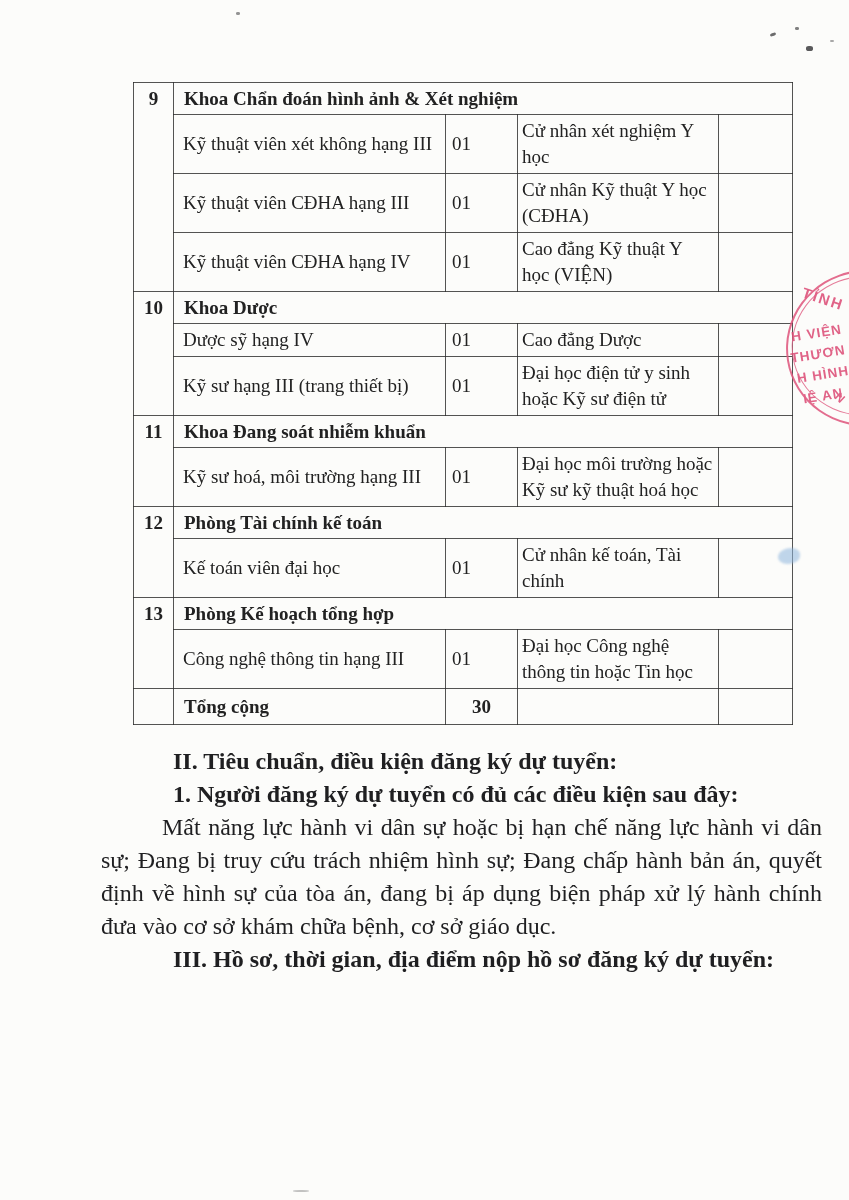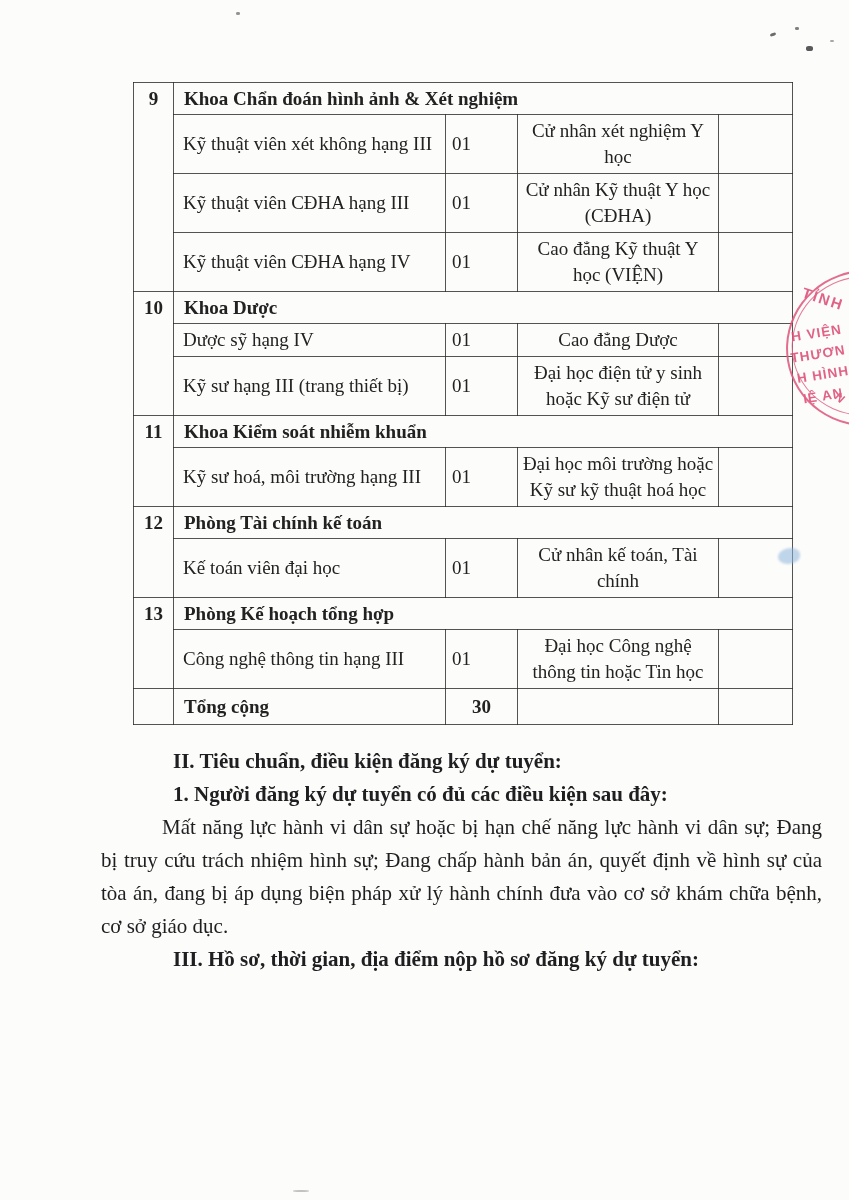--- a/index.html
+++ b/index.html
@@ -18,30 +18,30 @@
   }
   .vacancy-table td {
     border:1.5px solid rgba(45,45,45,0.82);
     padding:2px 6px; vertical-align:middle;
     overflow:hidden;
   }
   td.cell-no { text-align:center; font-weight:bold; vertical-align:top; padding-top:3px; }
   td.cell-section { font-weight:bold; padding-left:10px; height:27px; }
   td.cell-pos { text-align:left; padding-left:9px; }
   td.cell-qty { text-align:left; }
-  td.cell-qual { text-align:center; padding-left:4px; padding-right:4px; }
+  td.cell-qual { text-align:left; padding-left:4px; padding-right:4px; }
   td.cell-note { }
   tr.data-row td { padding-top:3px; padding-bottom:3px; }
   tr.total-row td { font-weight:bold; height:30px; }
   tr.total-row td.cell-qty { text-align:center; }
 
   
   .doc-text {
     position:absolute; left:101px; top:745px; width:721px;
-    font-size:21px; line-height:33px; text-align:justify;
+    font-size:24px; line-height:33px; text-align:justify;
   }
   .doc-text .heading { font-weight:bold; text-align:left; padding-left:72px; }
   .doc-text .para    { text-indent:61px; }
 
   
   .stamp-clip {
     position:absolute; left:780px; top:266px; width:69px; height:172px;
     overflow:hidden; pointer-events:none;
   }
   .stamp {
@@ -134,21 +134,21 @@
           <td class="cell-note"></td>
         </tr>
         <tr class="data-row">
           <td class="cell-pos">Kỹ sư hạng III (trang thiết bị)</td>
           <td class="cell-qty">01</td>
           <td class="cell-qual">Đại học điện tử y sinh hoặc Kỹ sư điện tử</td>
           <td class="cell-note"></td>
         </tr>
         <tr>
           <td class="cell-no" rowspan="2">11</td>
-          <td class="cell-section" colspan="4">Khoa Kiểm soát nhiễm khuẩn</td>
+          <td class="cell-section" colspan="4">Khoa Đang soát nhiễm khuẩn</td>
         </tr>
         <tr class="data-row">
           <td class="cell-pos">Kỹ sư hoá, môi trường hạng III</td>
           <td class="cell-qty">01</td>
           <td class="cell-qual">Đại học môi trường hoặc Kỹ sư kỹ thuật hoá học</td>
           <td class="cell-note"></td>
         </tr>
         <tr>
           <td class="cell-no" rowspan="2">12</td>
           <td class="cell-section" colspan="4">Phòng Tài chính kế toán</td>

